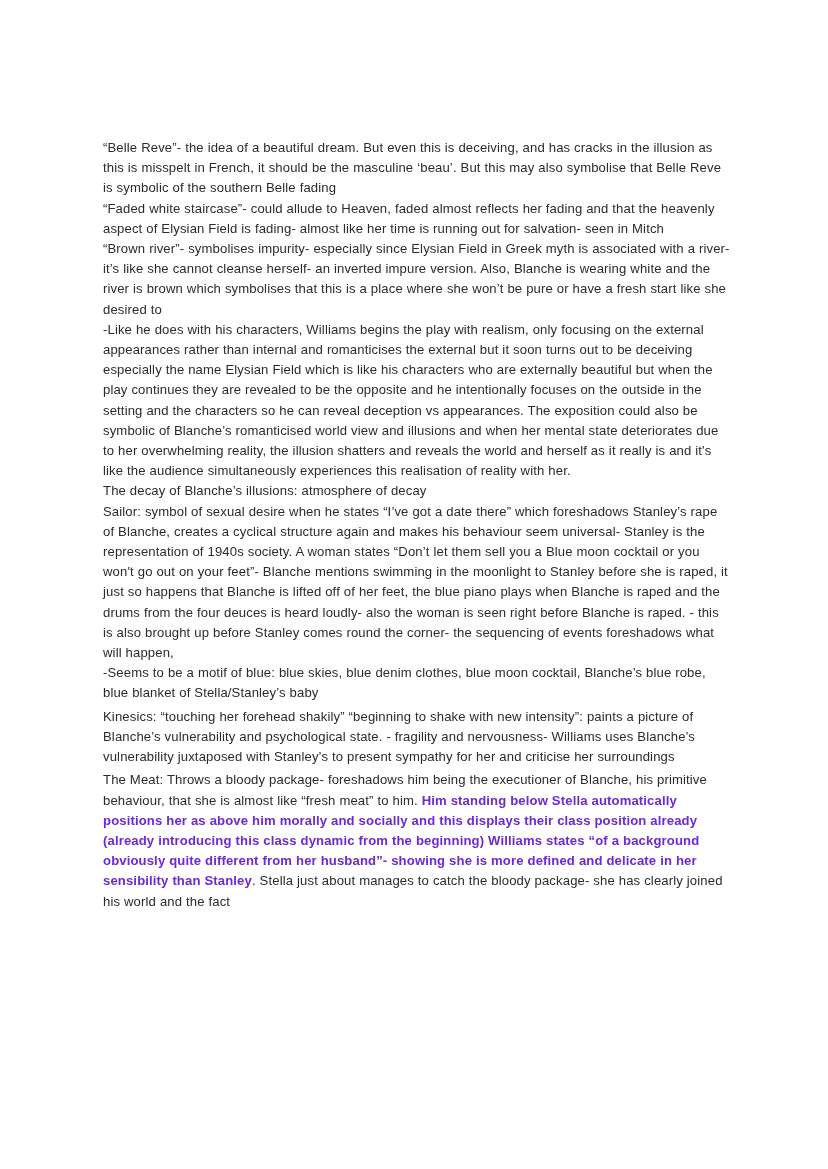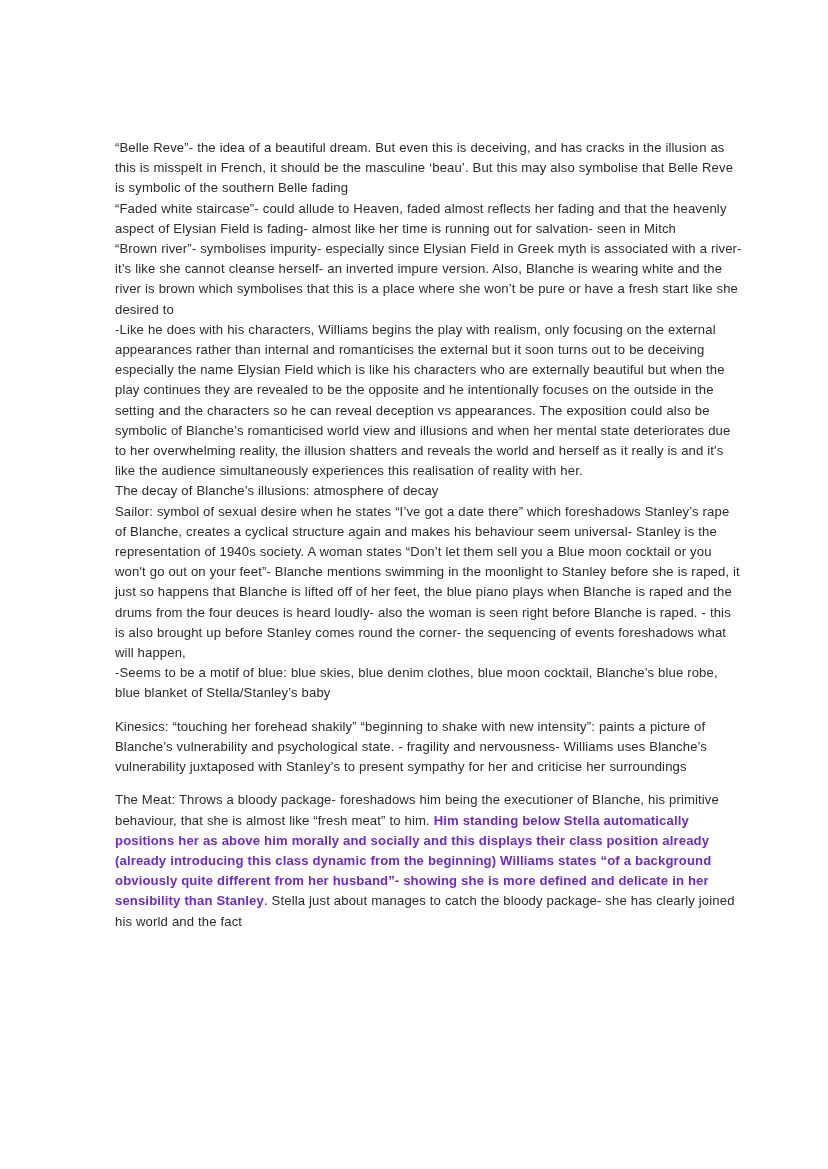--- a/index.html
+++ b/index.html
@@ -15,39 +15,39 @@
   }
   .page {
     position: relative;
     width: 828px;
     height: 1169px;
     background: #ffffff;
     box-sizing: border-box;
   }
   .doc-body {
     position: absolute;
-    left: 115px;
+    left: 103px;
     top: 138px;
     width: 628px;
   }
   .para {
     font-size: 13.1px;
     line-height: 20.2px;
     color: #2b2b2b;
     text-align: left;
     margin: 0;
     letter-spacing: 0.01em;
     word-spacing: 0.01em;
     -webkit-font-smoothing: antialiased;
   }
   .para + .para {
     margin-top: 0;
   }
   .para.spaced {
-    margin-top: 13px;
+    margin-top: 3px;
   }
   .b {
     font-weight: bold;
     color: #6d28d9;
   }
 </style>
 </head>
 <body>
 
 <div class="page">

